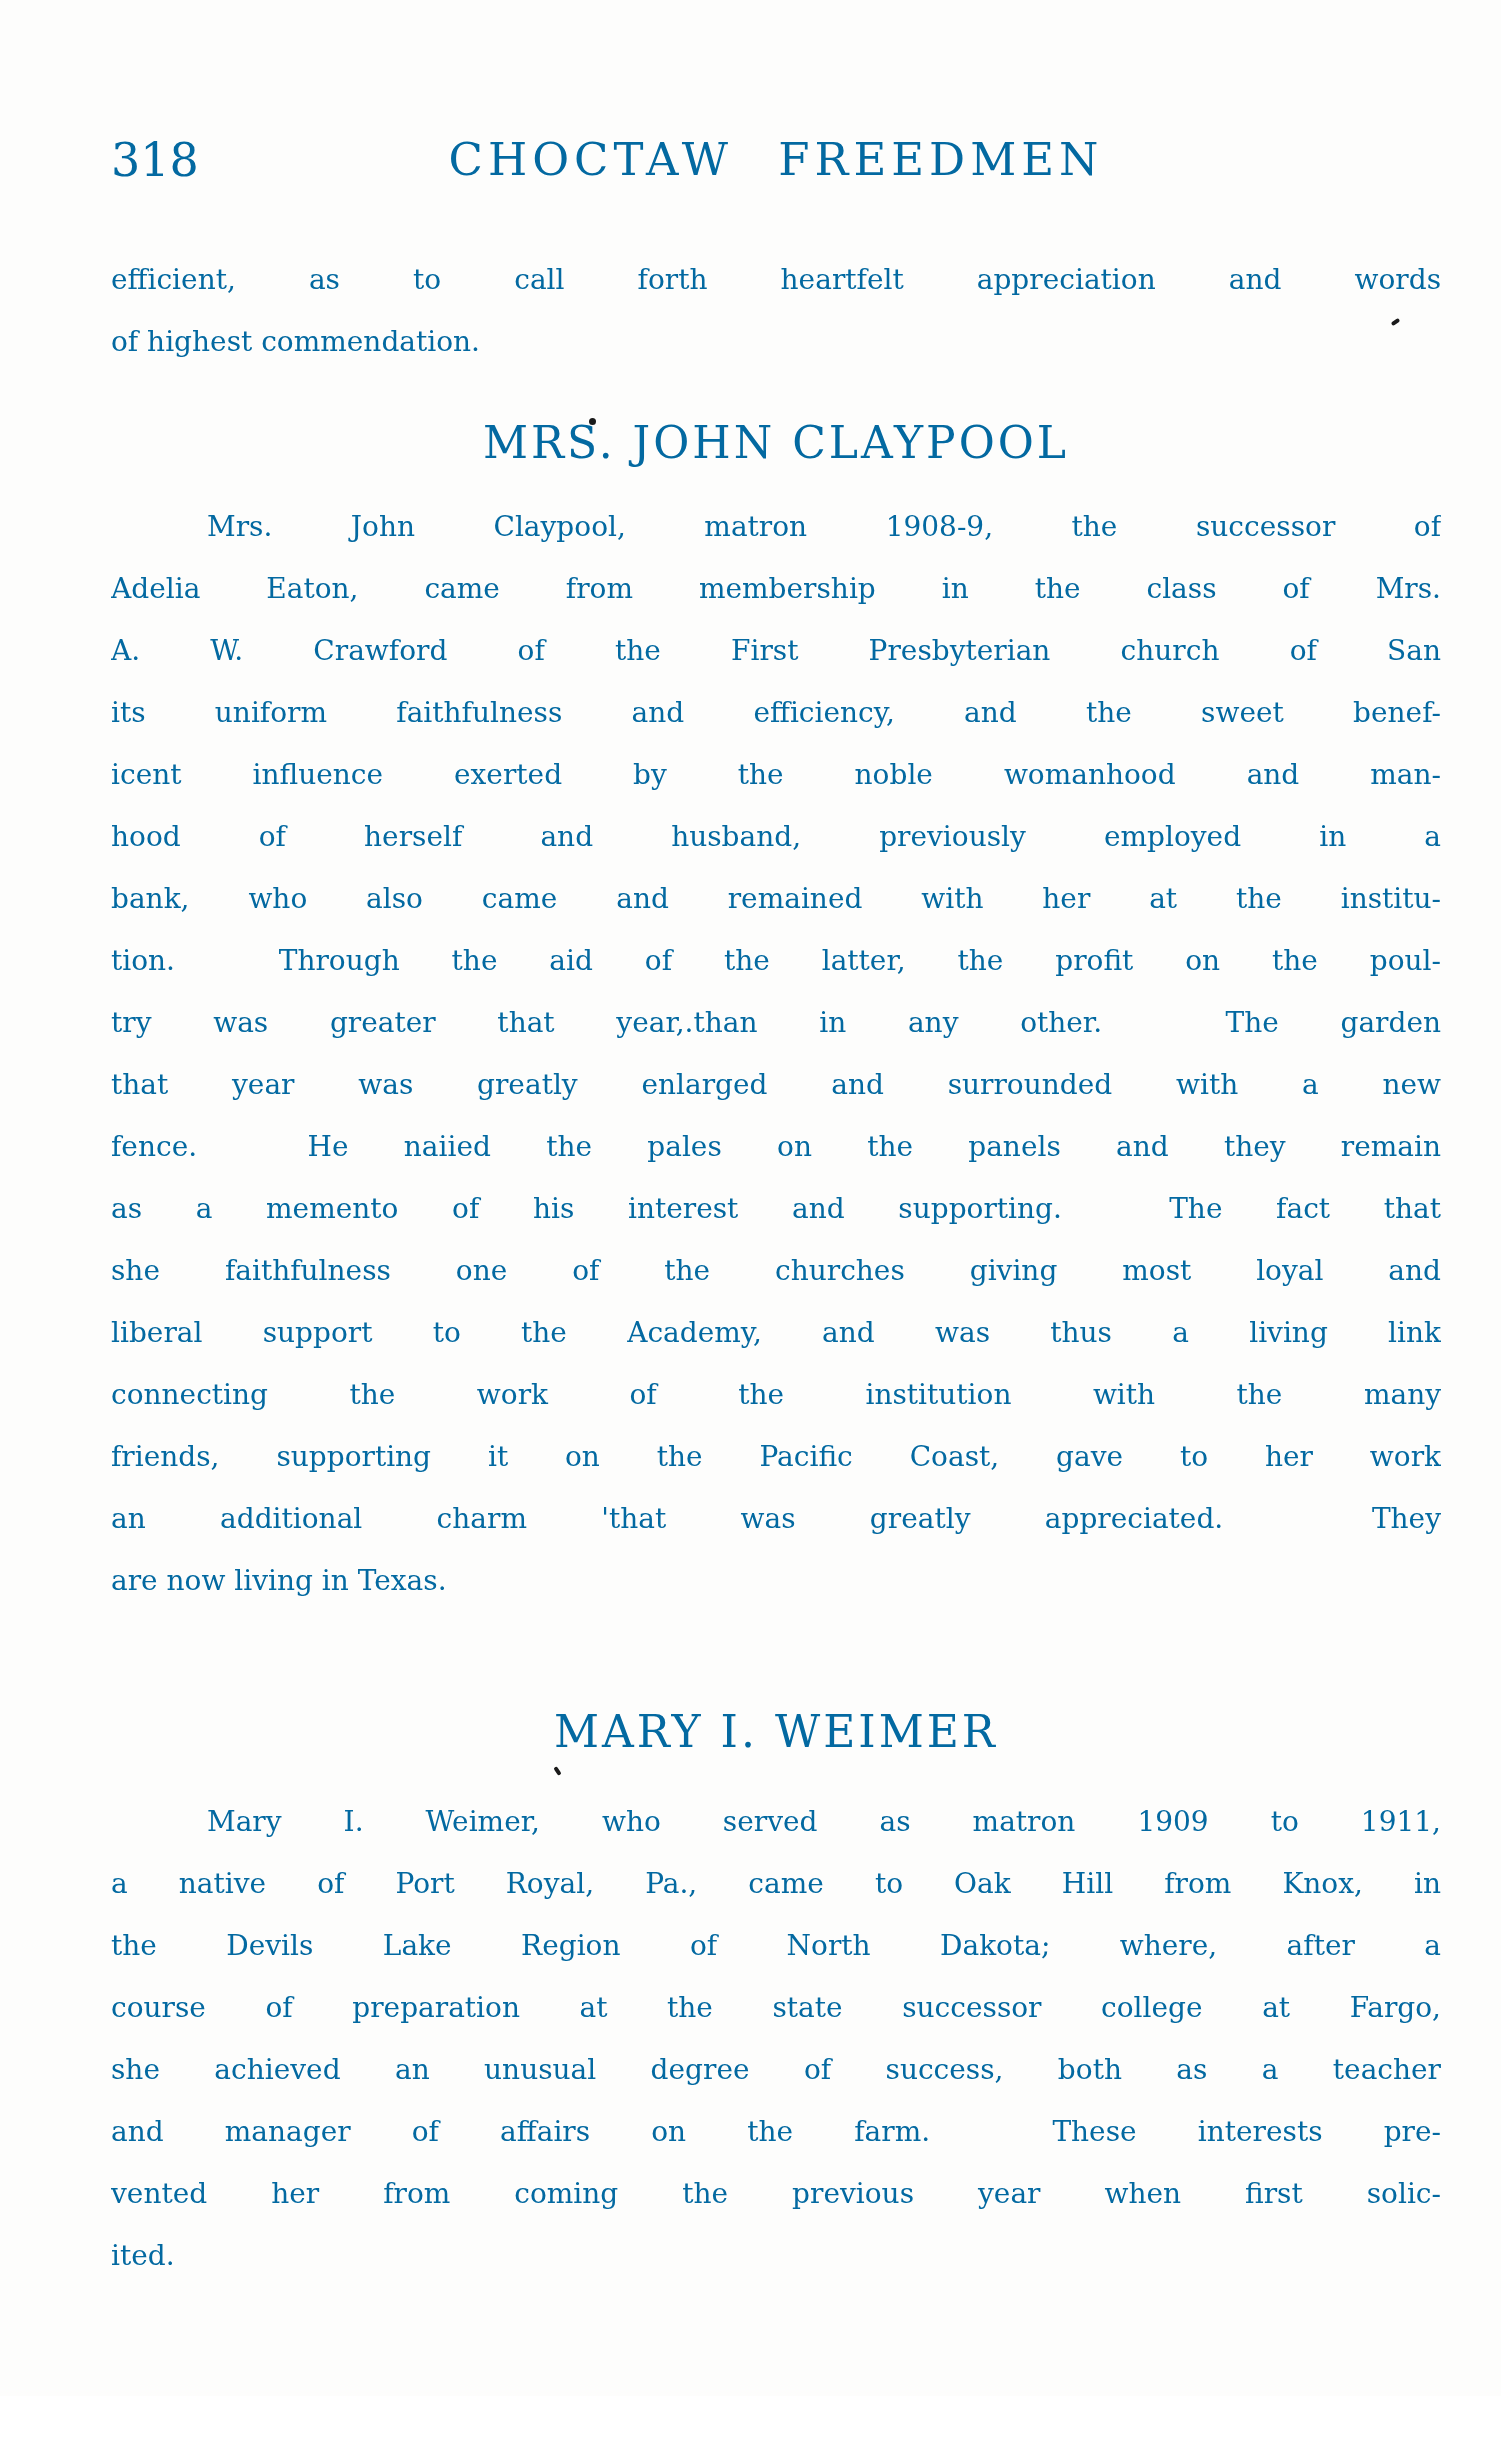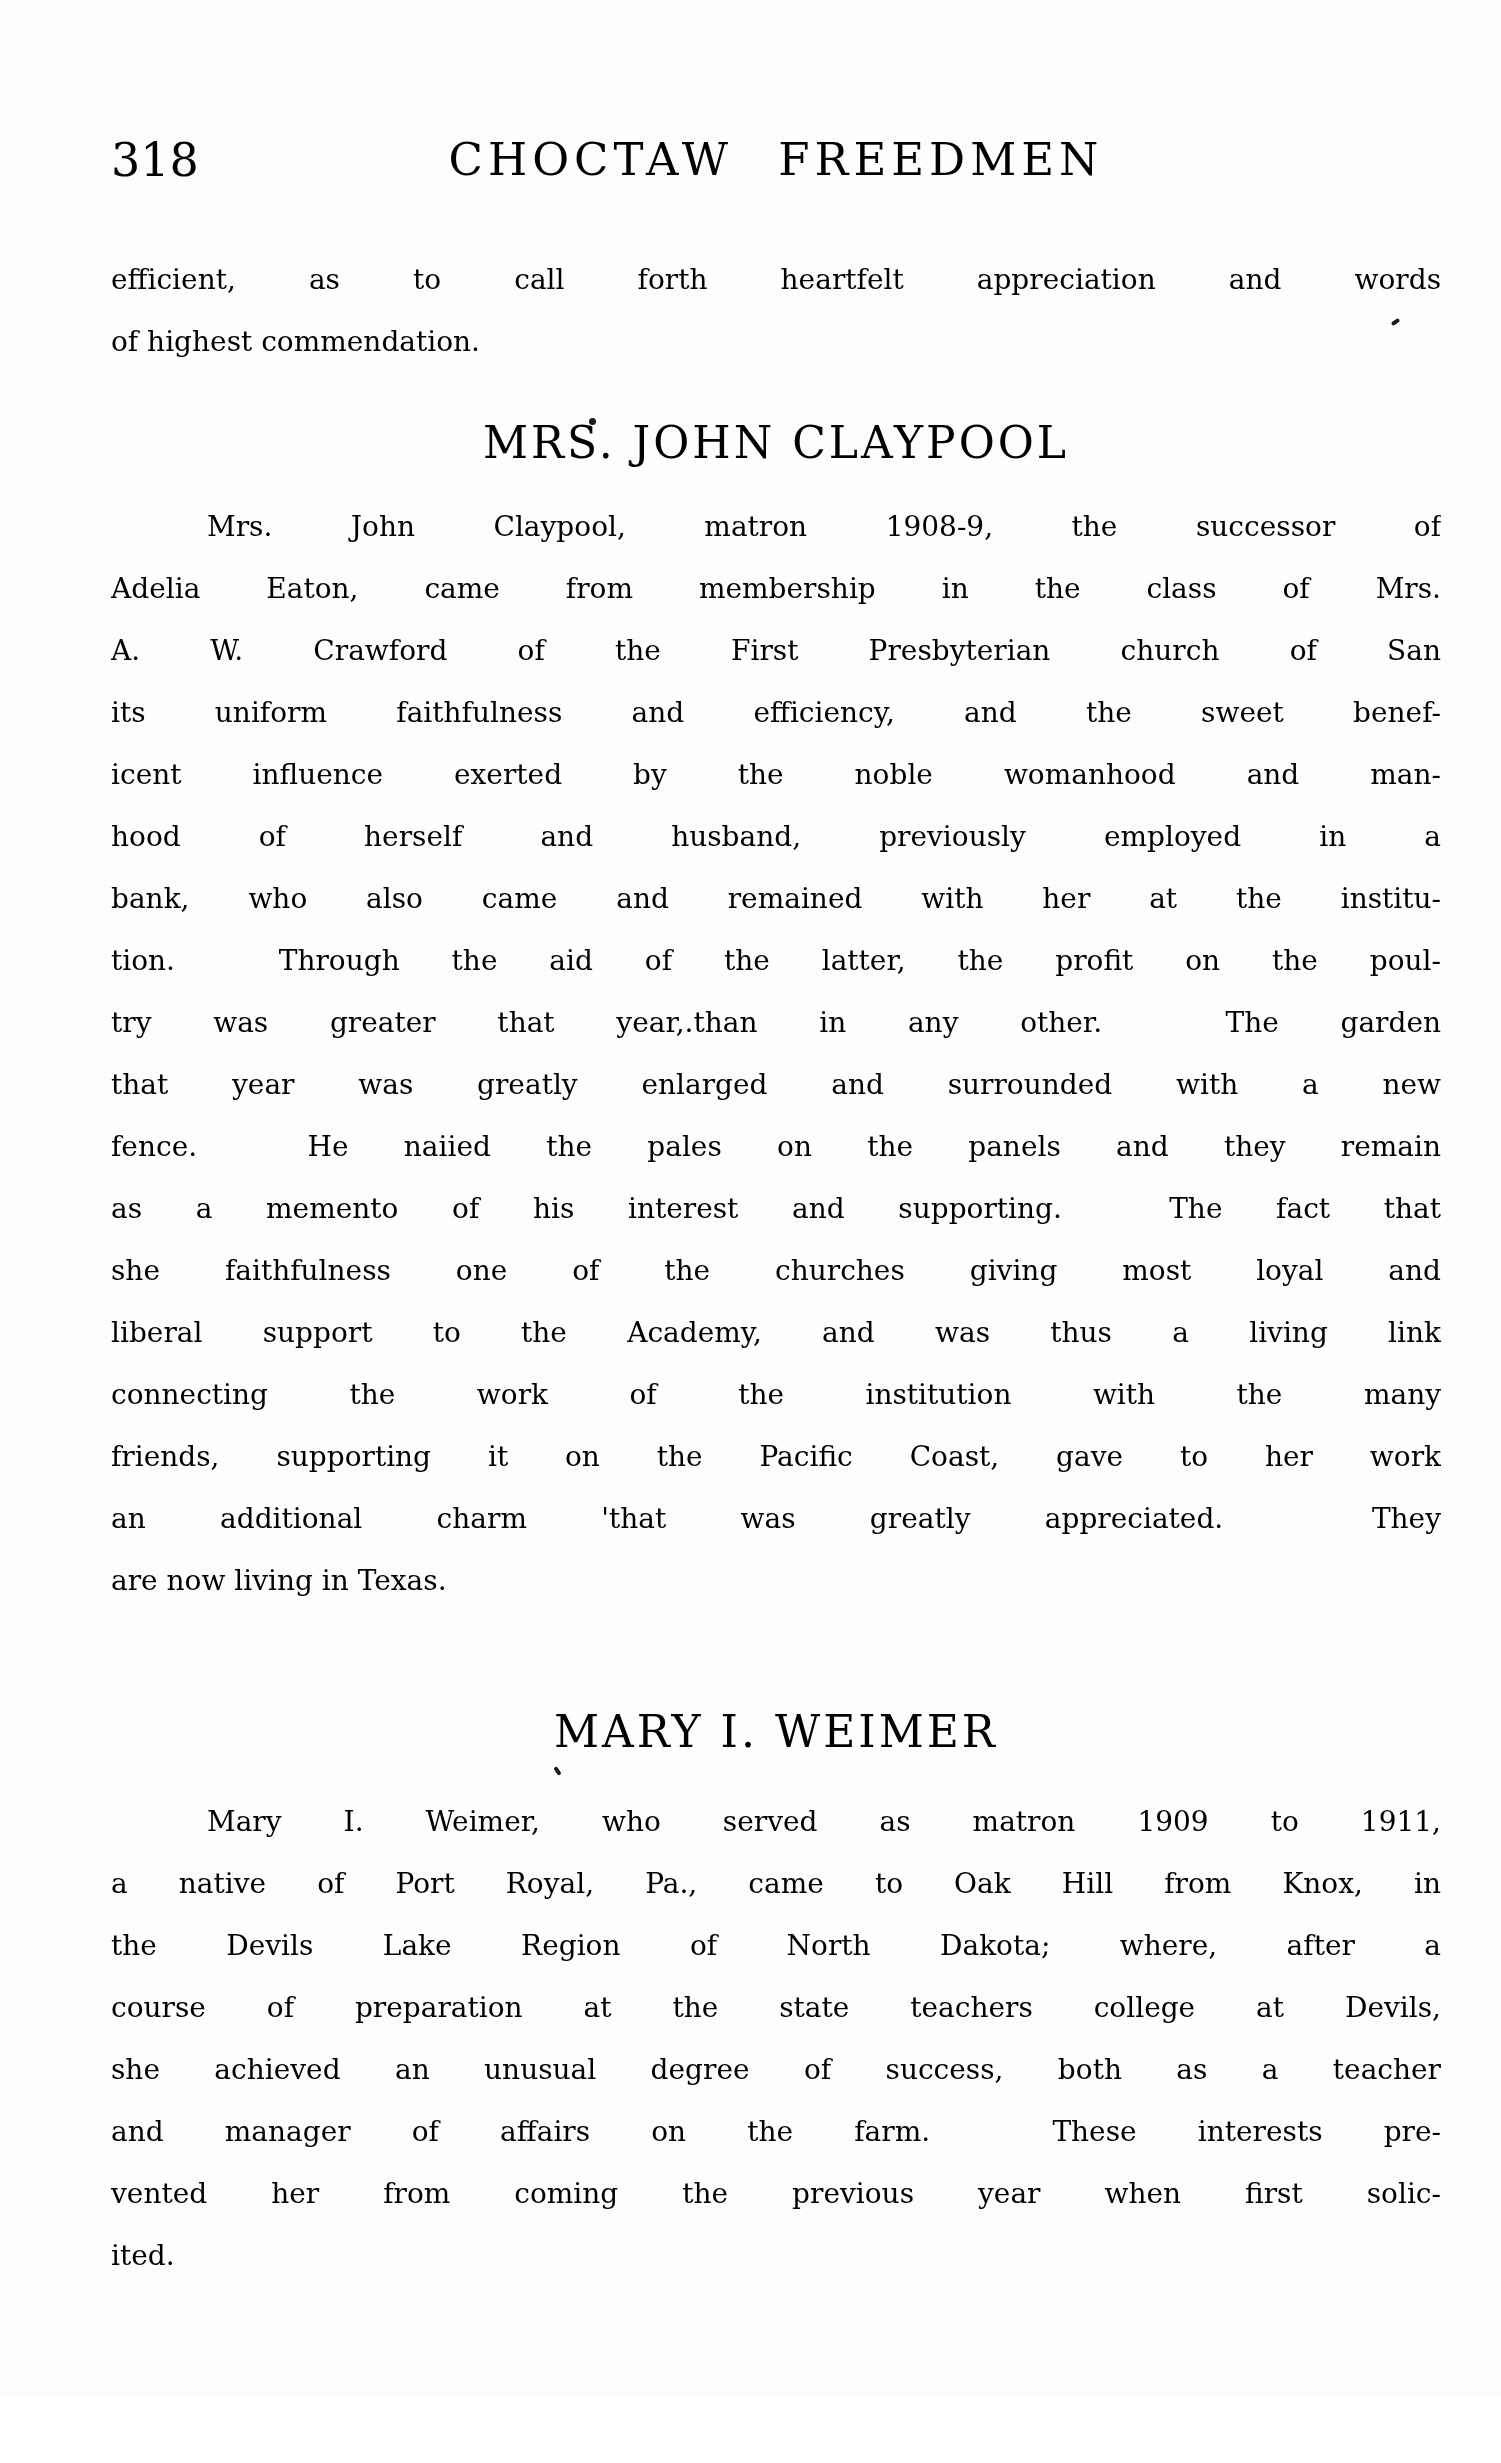--- a/index.html
+++ b/index.html
@@ -1,21 +1,21 @@
 <!DOCTYPE html>
 <html><head>
 <meta charset="utf-8">
 <style>
   html, body { margin: 0; padding: 0; background: #ffffff; }
   .page {
     position: relative;
     width: 1501px;
     height: 2396px;
     background: #fdfdfc;
-    color: #000000;
+    color: #0369a1;
     font-family: "DejaVu Serif", "Liberation Serif", serif;
     overflow: hidden;
   }
   .column { position: absolute; left: 111px; width: 1330px; }
 
   
   .running-header { top: 127px; height: 66px; }
   .page-number {
     position: absolute; left: 0; top: 0;
     font-size: 46px; line-height: 66px;
@@ -98,21 +98,21 @@
       <div class="line">an additional charm 'that was greatly appreciated.  They</div>
       <div class="line line--end">are now living in Texas.</div>
     </section>
 
   <h2 class="column section-heading" id="heading2">MARY I. WEIMER</h2>
 
   <section class="column" id="para2">
       <div class="line line--indent">Mary I. Weimer, who served as matron 1909 to 1911,</div>
       <div class="line">a native of Port Royal, Pa., came to Oak Hill from Knox, in</div>
       <div class="line">the Devils Lake Region of North Dakota; where, after a</div>
-      <div class="line">course of preparation at the state teachers college at Devils,</div>
+      <div class="line">course of preparation at the state successor college at Fargo,</div>
       <div class="line">she achieved an unusual degree of success, both as a teacher</div>
       <div class="line">and manager of affairs on the farm.  These interests pre-</div>
       <div class="line">vented her from coming the previous year when first solic-</div>
       <div class="line line--end">ited.</div>
     </section>
 
   <span class="artifact artifact--dot-over-s"></span>
   <span class="artifact artifact--tick-words"></span>
   <span class="artifact artifact--tick-weimer"></span>
 

